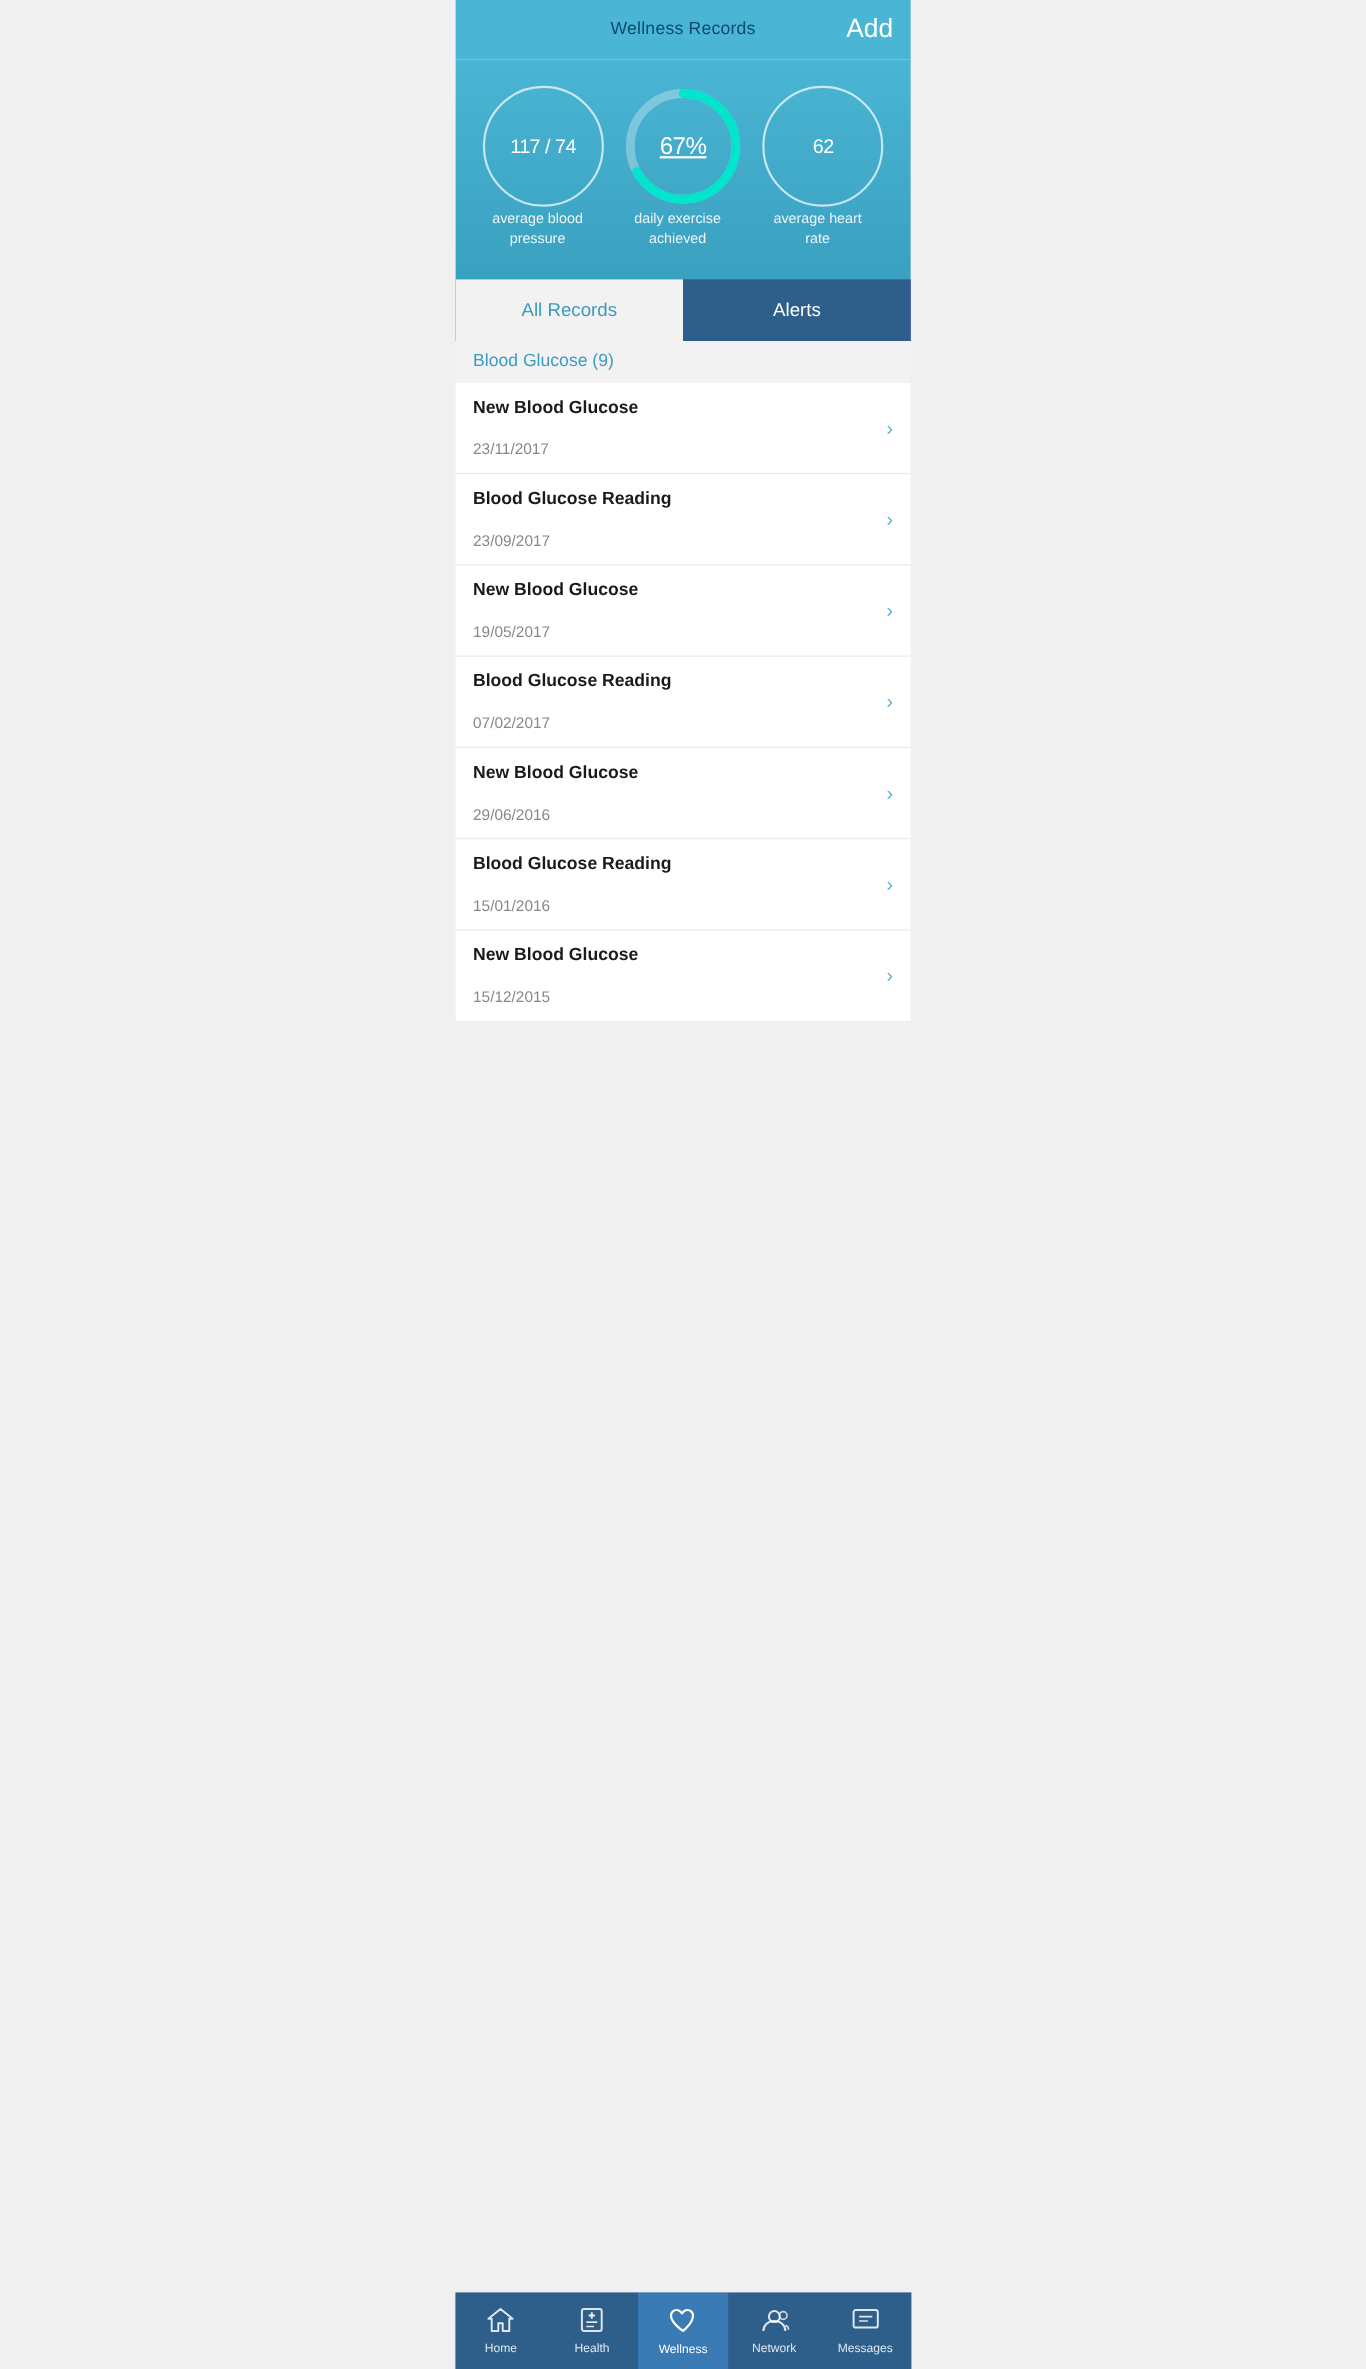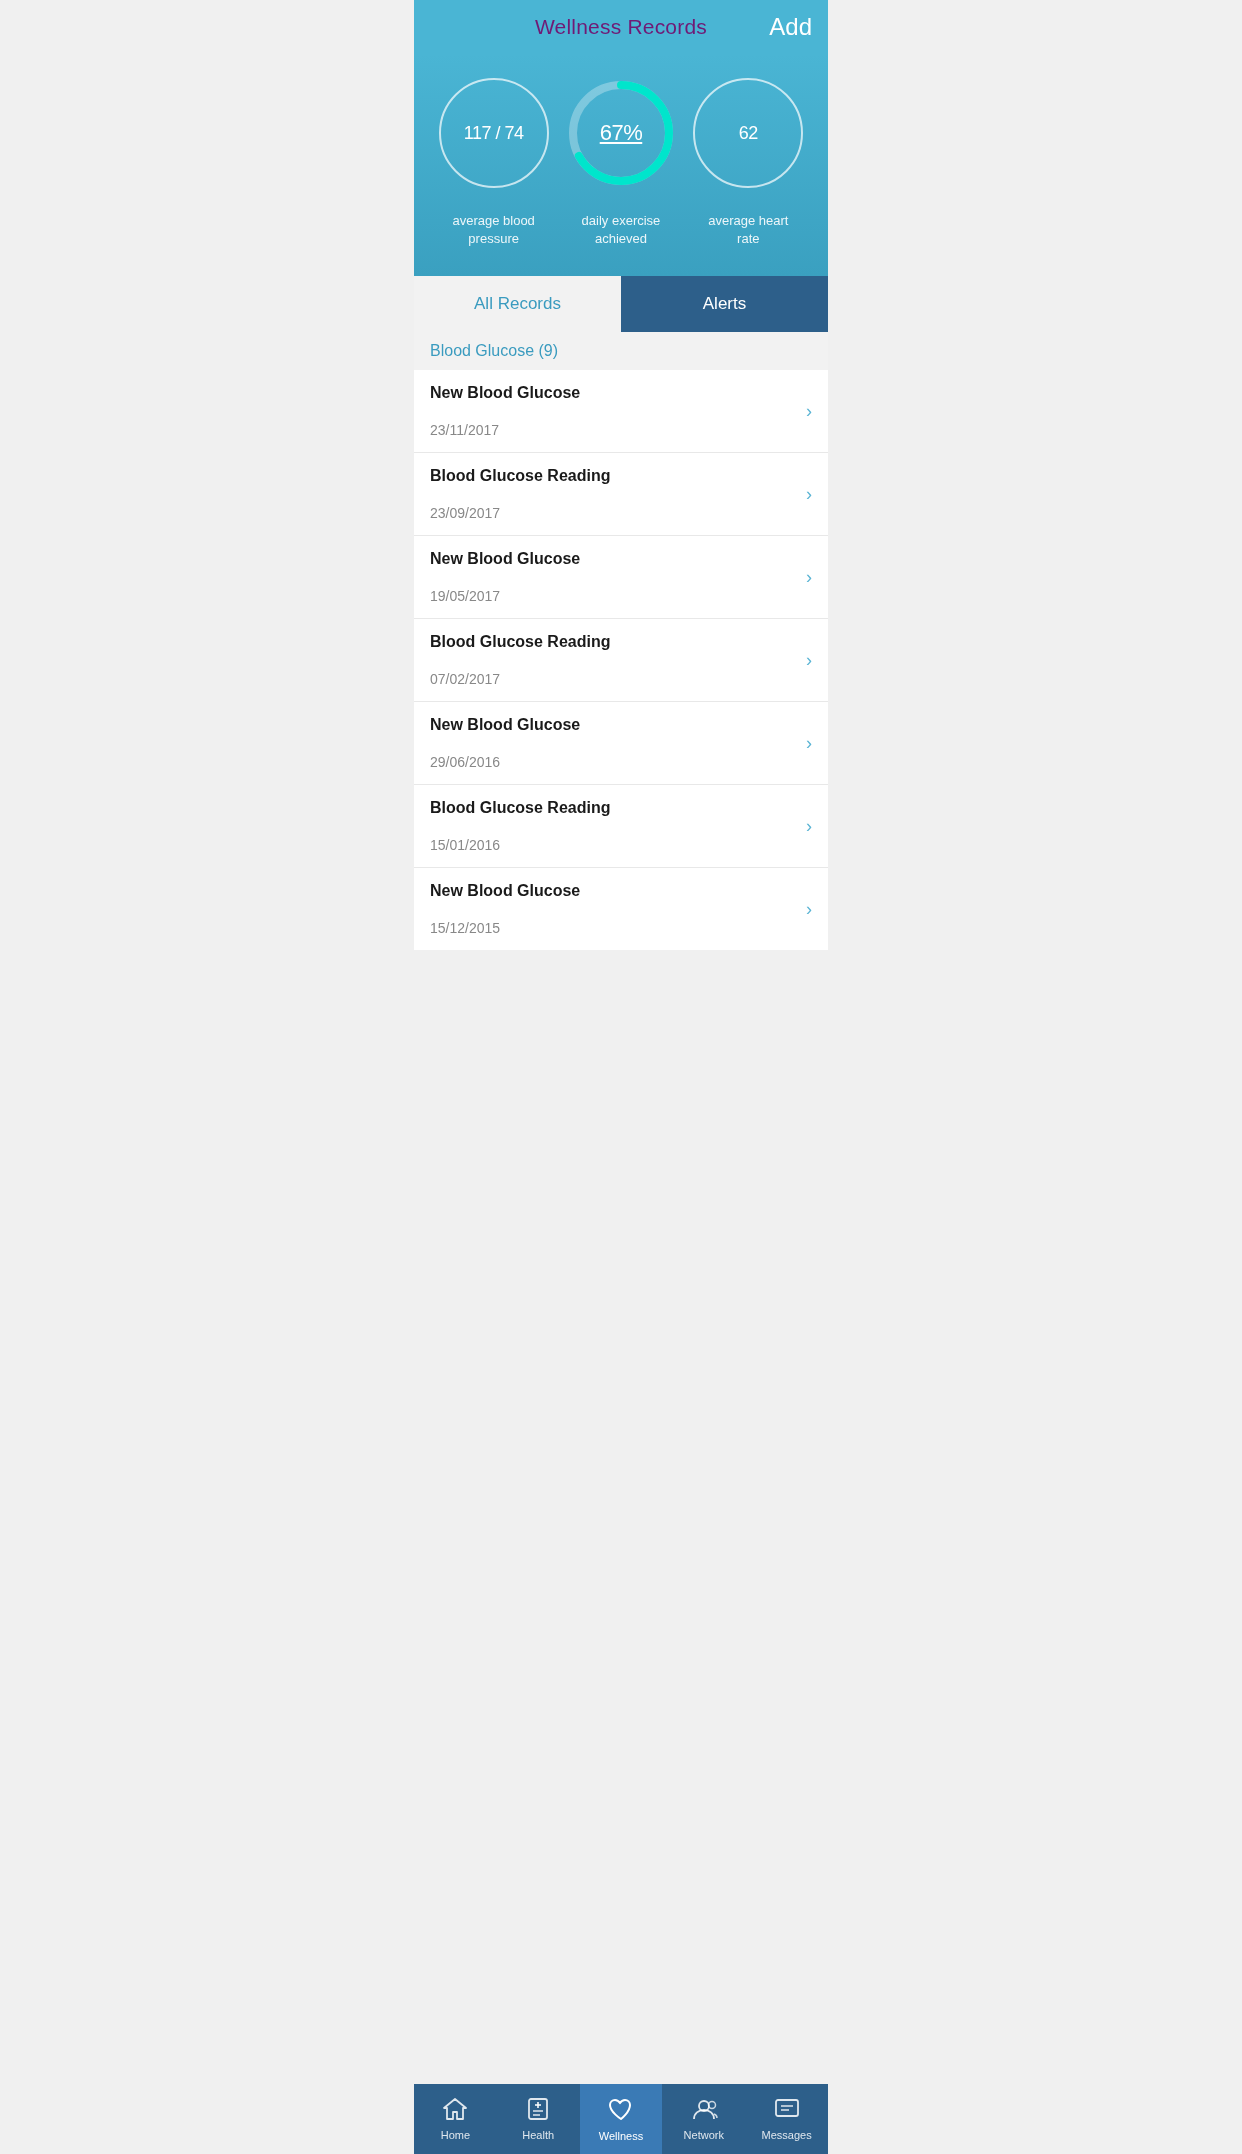--- a/index.html
+++ b/index.html
@@ -18,22 +18,22 @@
     .header {
       background: #4ab5d4;
       display: flex;
       align-items: center;
       justify-content: center;
       padding: 14px 16px;
       position: relative;
       min-height: 54px;
     }
     .header-title {
-      color: #701a75;
-      font-size: 21px;
+      color: #0c4a6e;
+      font-size: 16px;
       font-weight: 400;
       letter-spacing: 0.2px;
     }
     .header-add {
       position: absolute;
       right: 16px;
       color: white;
       font-size: 24px;
       font-weight: 400;
       cursor: pointer;
@@ -43,22 +43,22 @@
     .stats-section {
       background: linear-gradient(180deg, #4ab5d4 0%, #3aa0c0 100%);
       padding: 24px 16px 28px;
       display: flex;
       justify-content: space-around;
       align-items: flex-start;
     }
     .stat-item {
       display: flex;
       flex-direction: column;
-      align-items: center;
-      gap: 24px;
+      align-items: flex-start;
+      gap: 2px;
     }
     .stat-circle {
       width: 110px;
       height: 110px;
       border-radius: 50%;
       border: 2.5px solid rgba(255,255,255,0.7);
       display: flex;
       align-items: center;
       justify-content: center;
       color: white;

